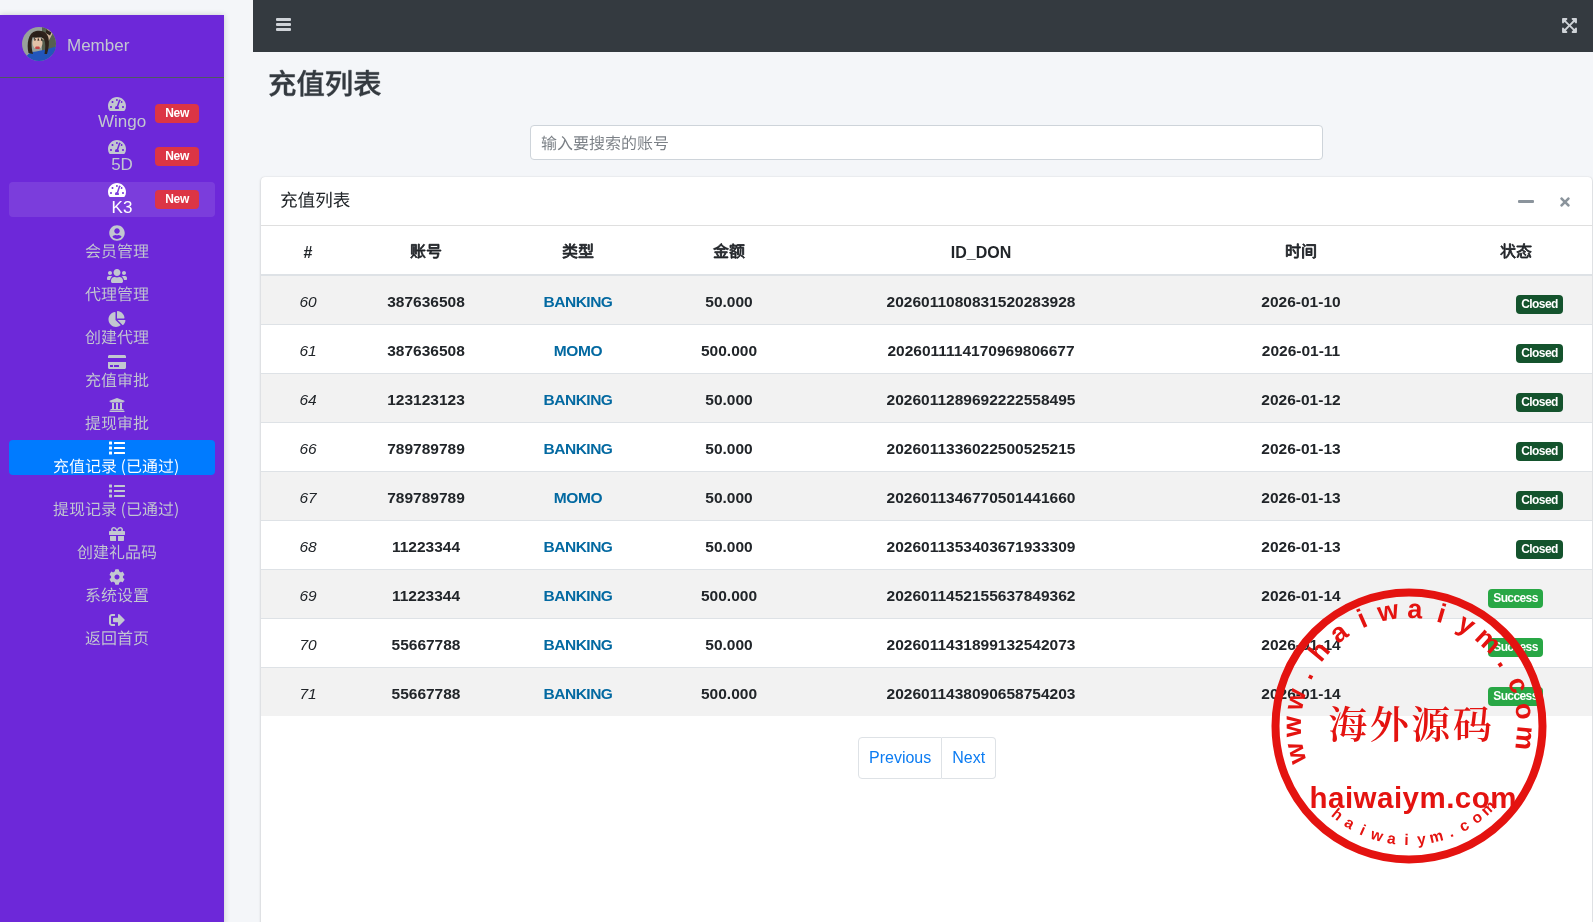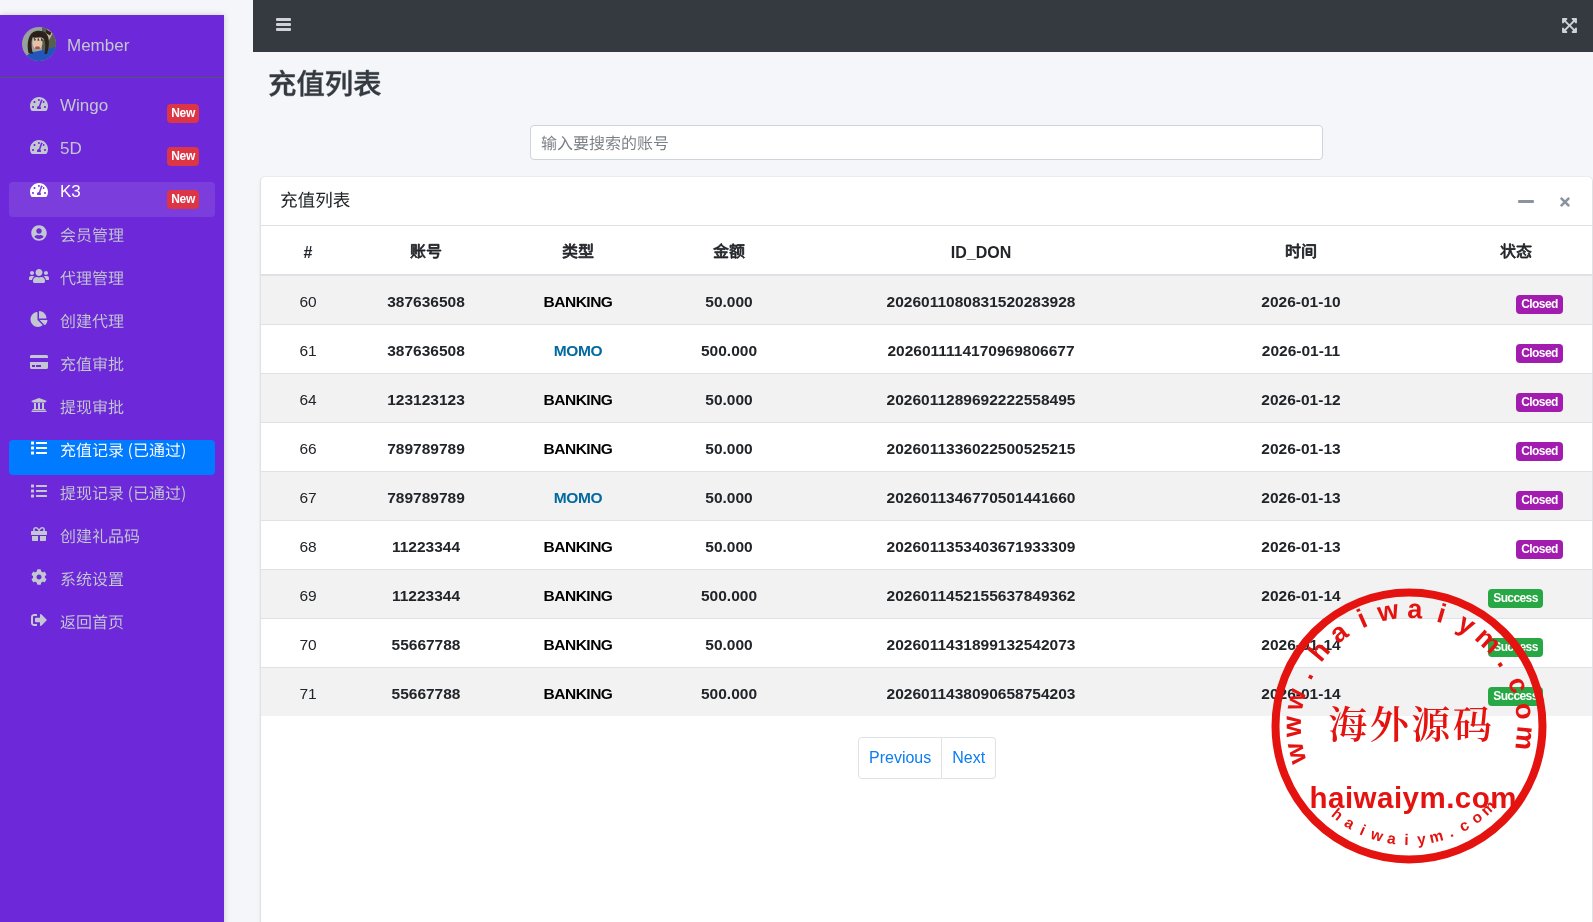--- a/index.html
+++ b/index.html
@@ -7,43 +7,43 @@
 .sidebar { position:absolute; left:0; top:15px; width:224px; height:922px; background:#6d28d9; z-index:30;
   box-shadow:0 0 6px rgba(0,0,0,.18); }
 .navbar { position:absolute; left:253px; top:0; width:1340px; height:52px; background:#343a40; z-index:5; }
 .burger { position:absolute; left:23px; top:18px; width:15px; height:14px; }
 .burger div { height:2.6px; background:#cfd3d8; margin-bottom:2.6px; border-radius:1px; }
 .nav-expand { position:absolute; right:15px; top:17px; }
 .userpanel { position:relative; height:63px; border-bottom:1px solid #4f5962; }
 .avatar { position:absolute; left:22px; top:12px; width:34px; height:34px; border-radius:50%; overflow:hidden; }
 .uname { position:absolute; left:67px; top:21px; color:#c2c7d0; font-size:17px; }
 .nav { padding:18px 9px 0 9px; }
-.nav-item { height:35px; margin-bottom:8px; border-radius:4px; display:flex; align-items:flex-start; padding-left:20px; position:relative; color:#c2c7d0; }
+.nav-item { height:35px; margin-bottom:8px; border-radius:4px; display:flex; align-items:center; padding-left:20px; position:relative; color:#c2c7d0;flex-direction:column; }
 .nav-item svg { margin-right:11px; }
 .act-gray { background:rgba(255,255,255,.1); color:#fff; }
 .act-blue { background:#007bff; color:#fff; }
 .ltxt { font-size:17px; }
-.newb { position:absolute; right:16px; top:8px; background:#dc3545; color:#fff; font-size:12px; font-weight:bold; line-height:12px; letter-spacing:-0.3px; padding:3px 4px 4px; border-radius:4px; }
+.newb { position:absolute; right:16px; top:8px; background:#dc3545; color:#fff; font-size:12px; font-weight:bold; line-height:12px; letter-spacing:-0.3px; padding:3px 10px 4px; border-radius:4px; }
 .h1 { position:absolute; left:268px; top:69px; }
 .search { position:absolute; left:530px; top:125px; width:793px; height:35px; background:#fff; border:1px solid #ced4da; border-radius:4px; display:flex; align-items:center; padding-left:10px; }
 .card { position:absolute; left:261px; top:177px; width:1331px; height:800px; background:#fff; border-radius:4px;
   box-shadow:0 0 1px rgba(0,0,0,.125),0 1px 3px rgba(0,0,0,.2); }
 .card-h { height:49px; border-bottom:1px solid rgba(0,0,0,.125); position:relative; display:flex; align-items:center; padding-left:18.5px; }
 .tools { position:absolute; right:20px; top:0; height:49px; display:flex; align-items:center; gap:24px; }
 .minus { width:16px; height:3px; background:#8b949c; border-radius:1px; }
 table { border-collapse:collapse; table-layout:fixed; width:1331px; font-size:16px; color:#212529; }
 col.w0{width:94px} col.w1{width:142px} col.w2{width:162px} col.w3{width:140px} col.w4{width:364px} col.w5{width:276px} col.w6{width:153px}
 th { padding:15px 0 10px; line-height:23px; text-align:center; font-weight:bold; border-bottom:2px solid #dee2e6; }
 td { padding:14px 0 10px; line-height:24px; font-size:15.5px; text-align:center; font-weight:bold; border-top:1px solid #dee2e6; }
 tbody tr:nth-child(odd) { background:#f2f2f2; }
-td.c0 { font-weight:normal; }
-.tblue { color:#000000; letter-spacing:-0.5px; }
+td.c0 { font-weight:normal;font-style:italic; }
+.tblue { color:#0369a1; letter-spacing:-0.5px; }
 .tmag { color:#0369a1; letter-spacing:-0.3px; }
 .badge { display:inline-block; font-size:12px; font-weight:bold; color:#fff; padding:3px 5px 4px; border-radius:4px; line-height:12px; letter-spacing:-0.6px; position:relative; top:1px; }
-.bred { background:#a21caf;margin-left:48px; }
+.bred { background:#14532d;margin-left:48px; }
 .bgreen { background:#28a745; }
 .pag { position:absolute; left:858px; top:884px; display:flex; font-size:16px; }
 .pag a { display:block; padding:8px 10px; line-height:24px; border:1px solid #dee2e6; color:#0c7cf2; text-decoration:none; background:#fff; }
 .pag a.prev { border-radius:4px 0 0 4px; }
 .pag a.next { border-radius:0 4px 4px 0; border-left:0; }
 .stamp { position:absolute; left:1259px; top:576px; z-index:40; }
 </style></head>
 <body>
 <div class="navbar">
   <div class="burger">

